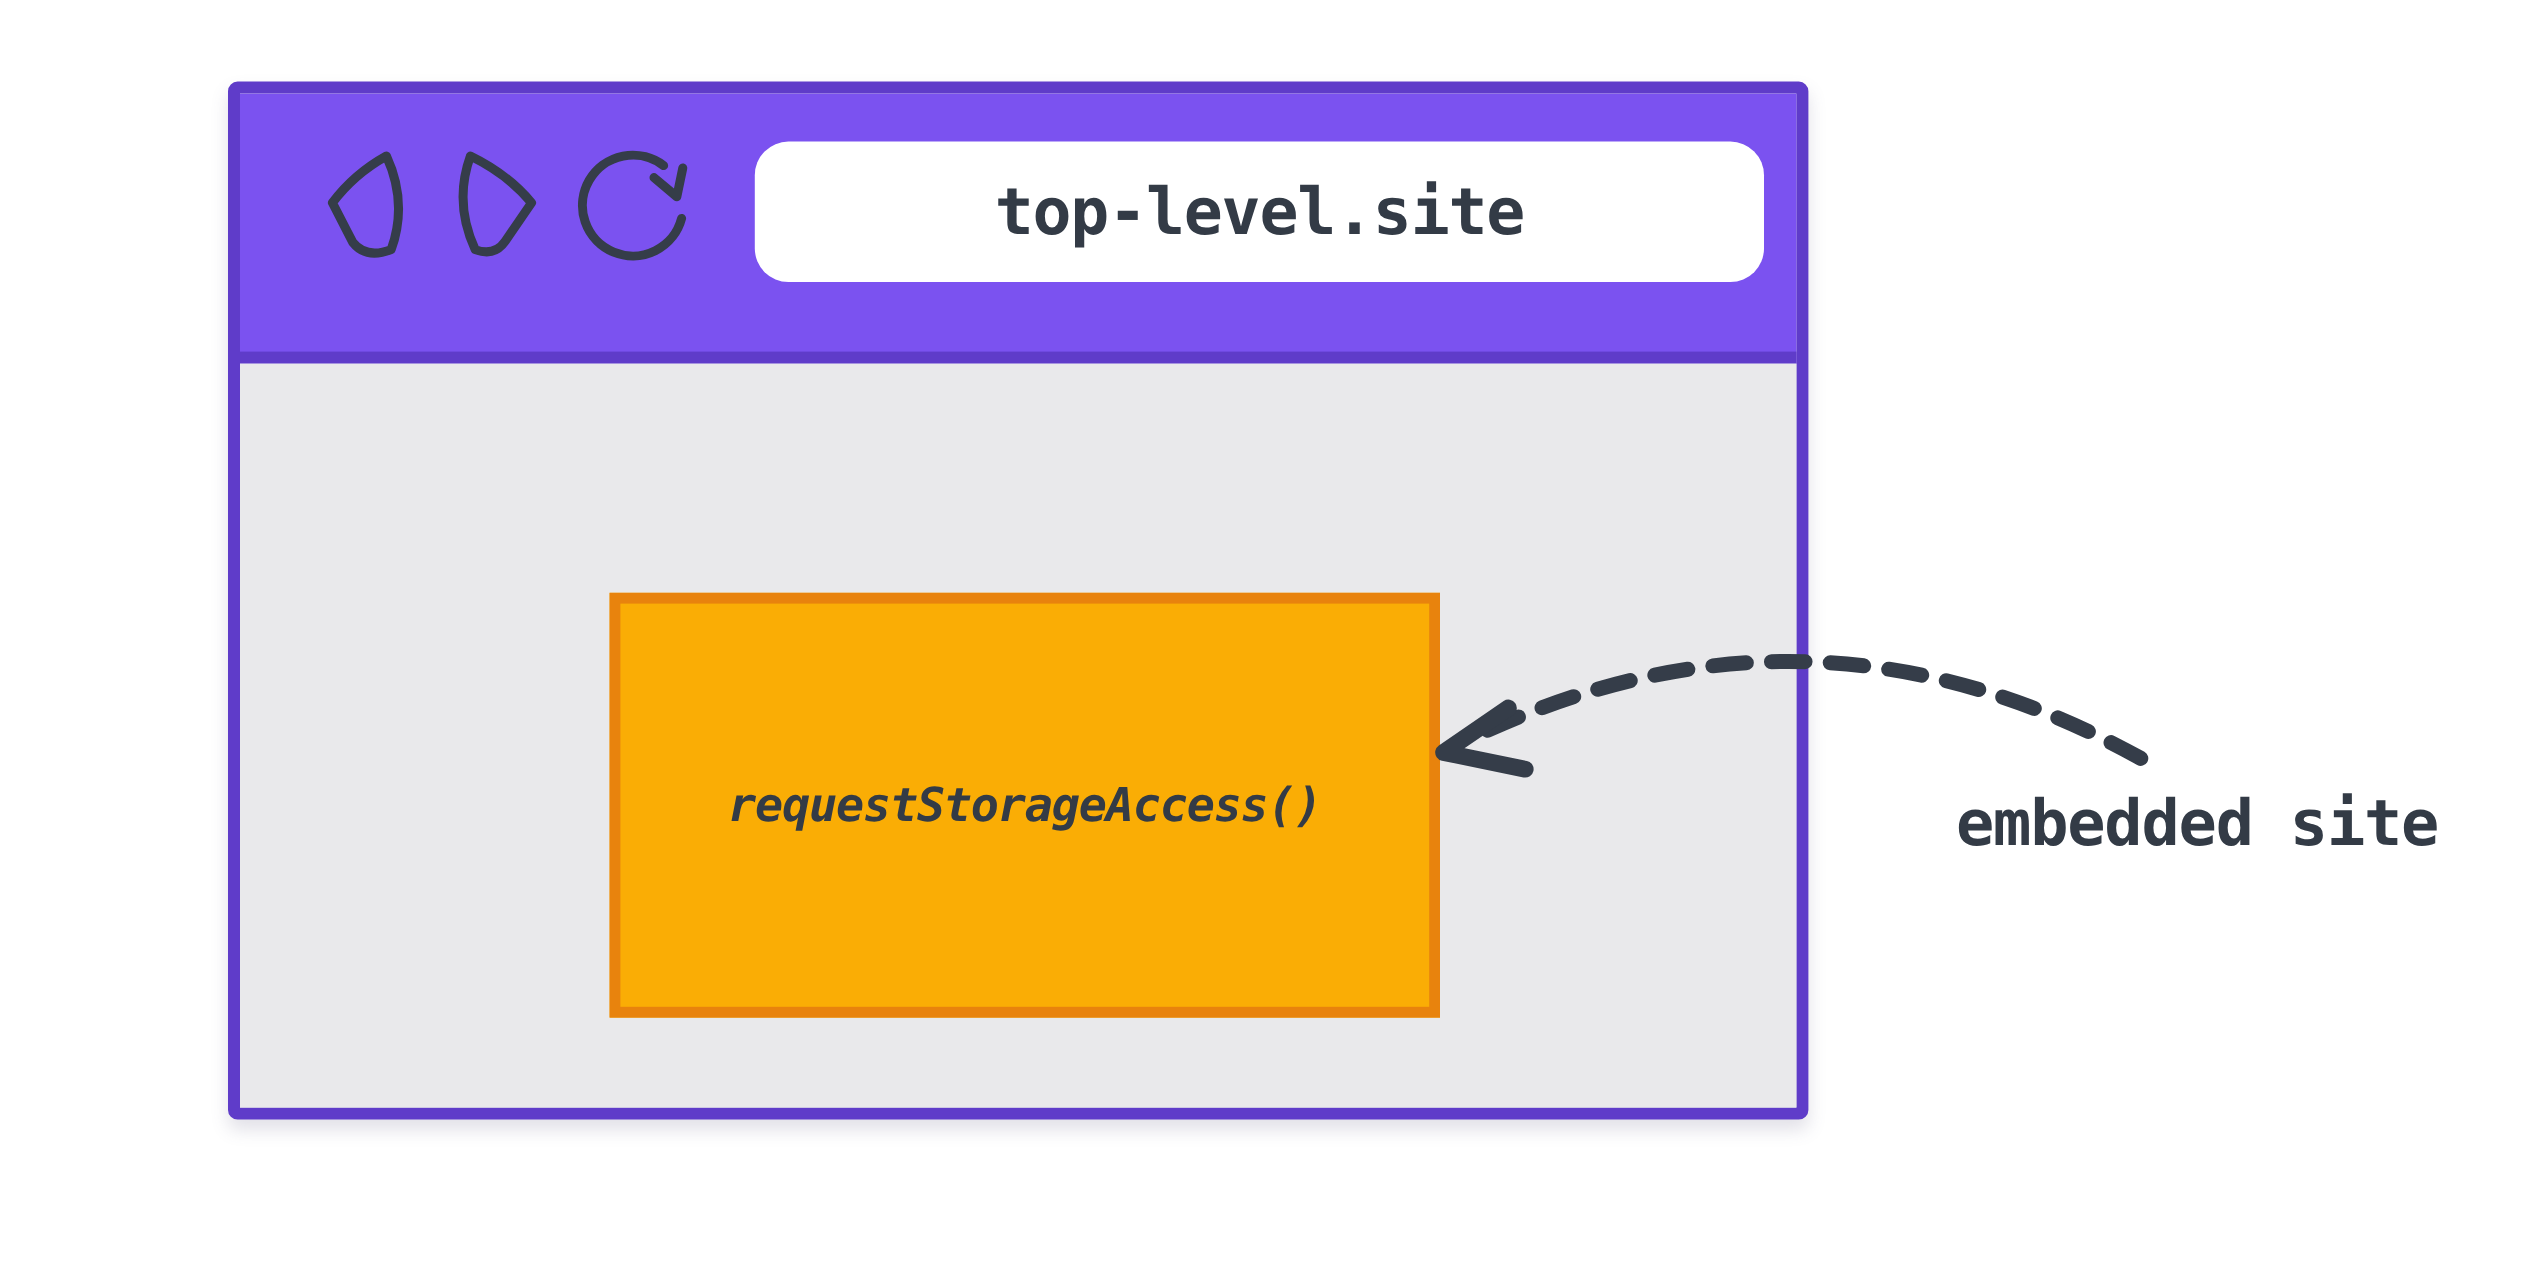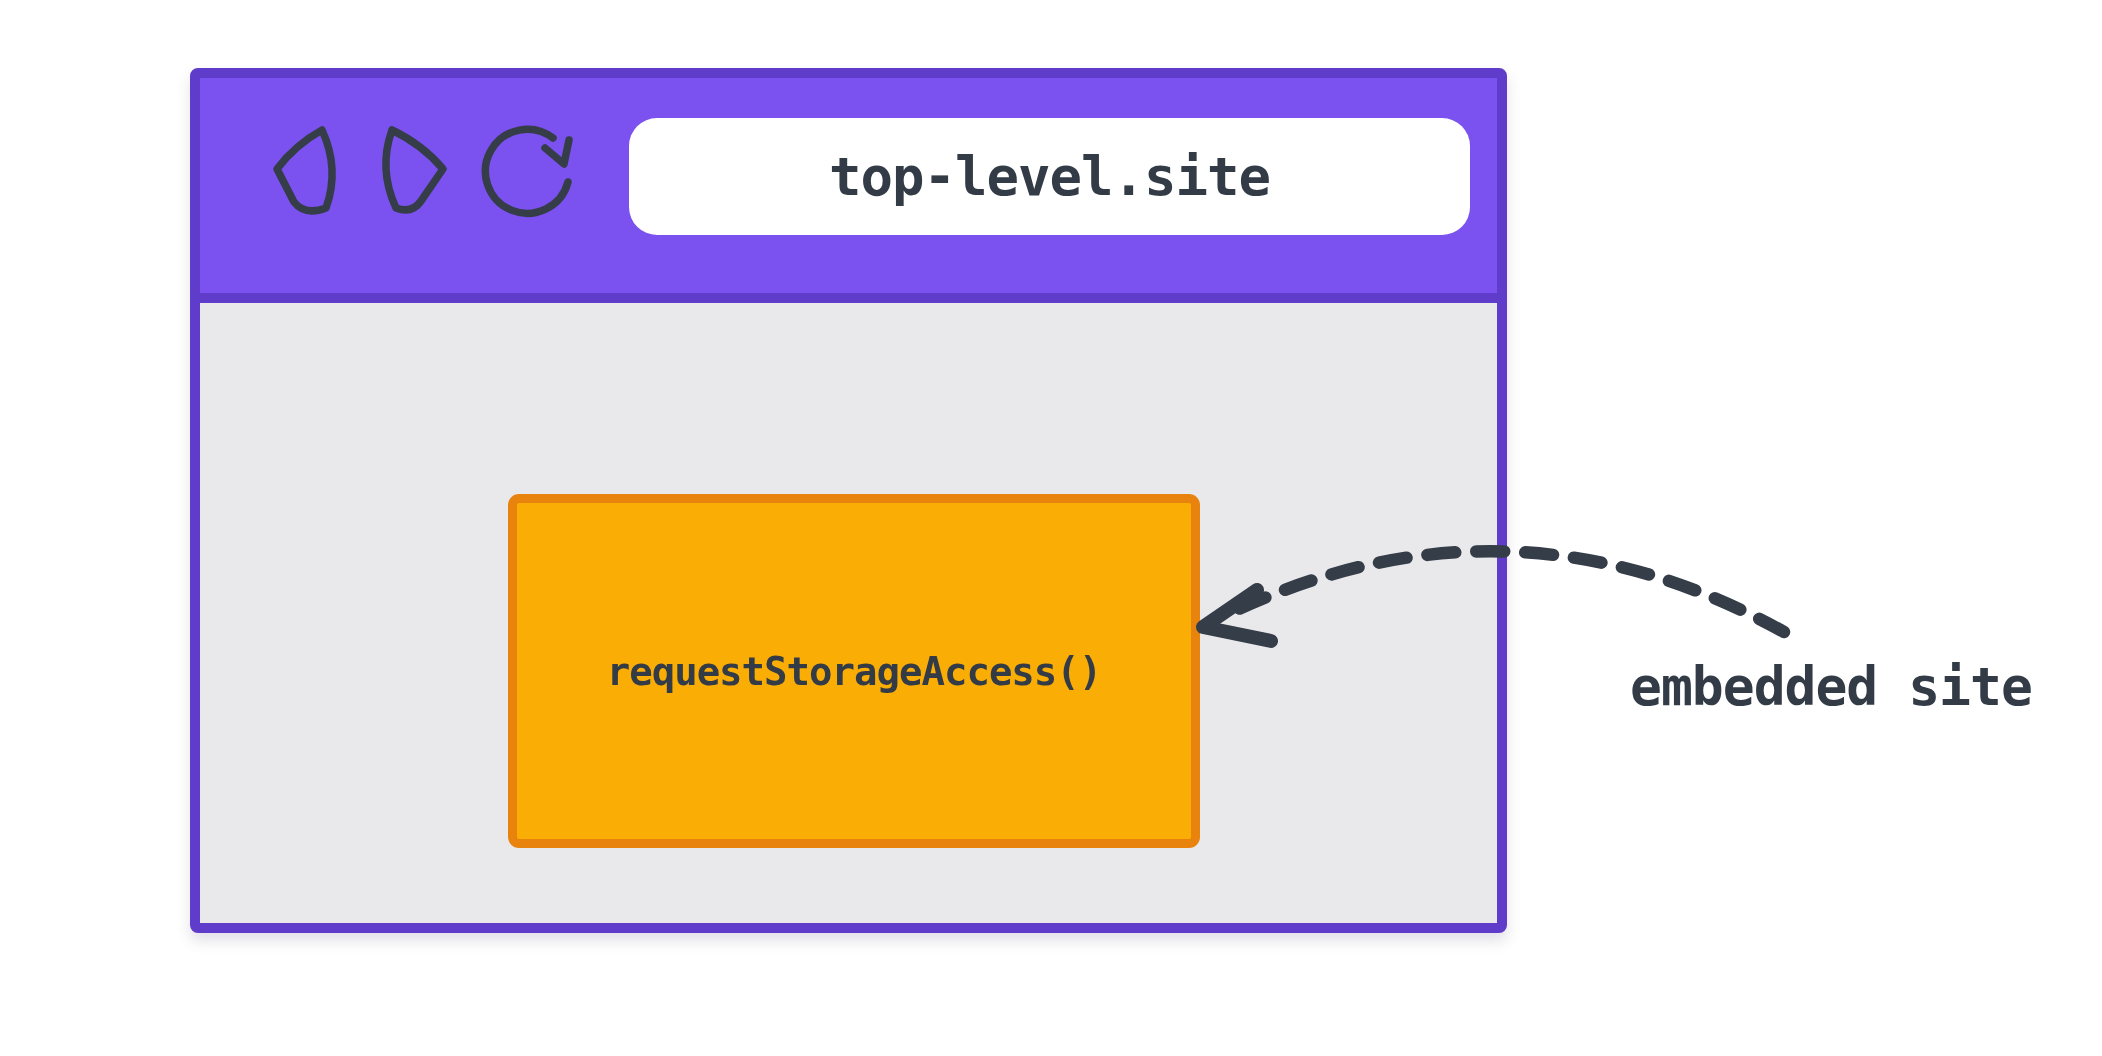--- a/index.html
+++ b/index.html
@@ -65,24 +65,25 @@
     background: var(--content-bg, #e9e9eb);
   }
   .embedded-frame {
     position: absolute;
     left: 308px;  
     top: 191px;   
     width: 674px;  
     height: 336px; 
     background: var(--frame-fill, #faad05);
     border: 9px solid var(--frame-border, #e8830d);
-    border-radius: 11px;
+    border-radius: 0;
     display: flex;
     align-items: center;
     justify-content: center;
+    font-style: italic;
   }
   .frame-text {
     font-size: 39px;
     font-weight: bold;
     color: var(--text-ink, #3a4149);
     letter-spacing: -1px;
     white-space: nowrap;
   }
 
   

